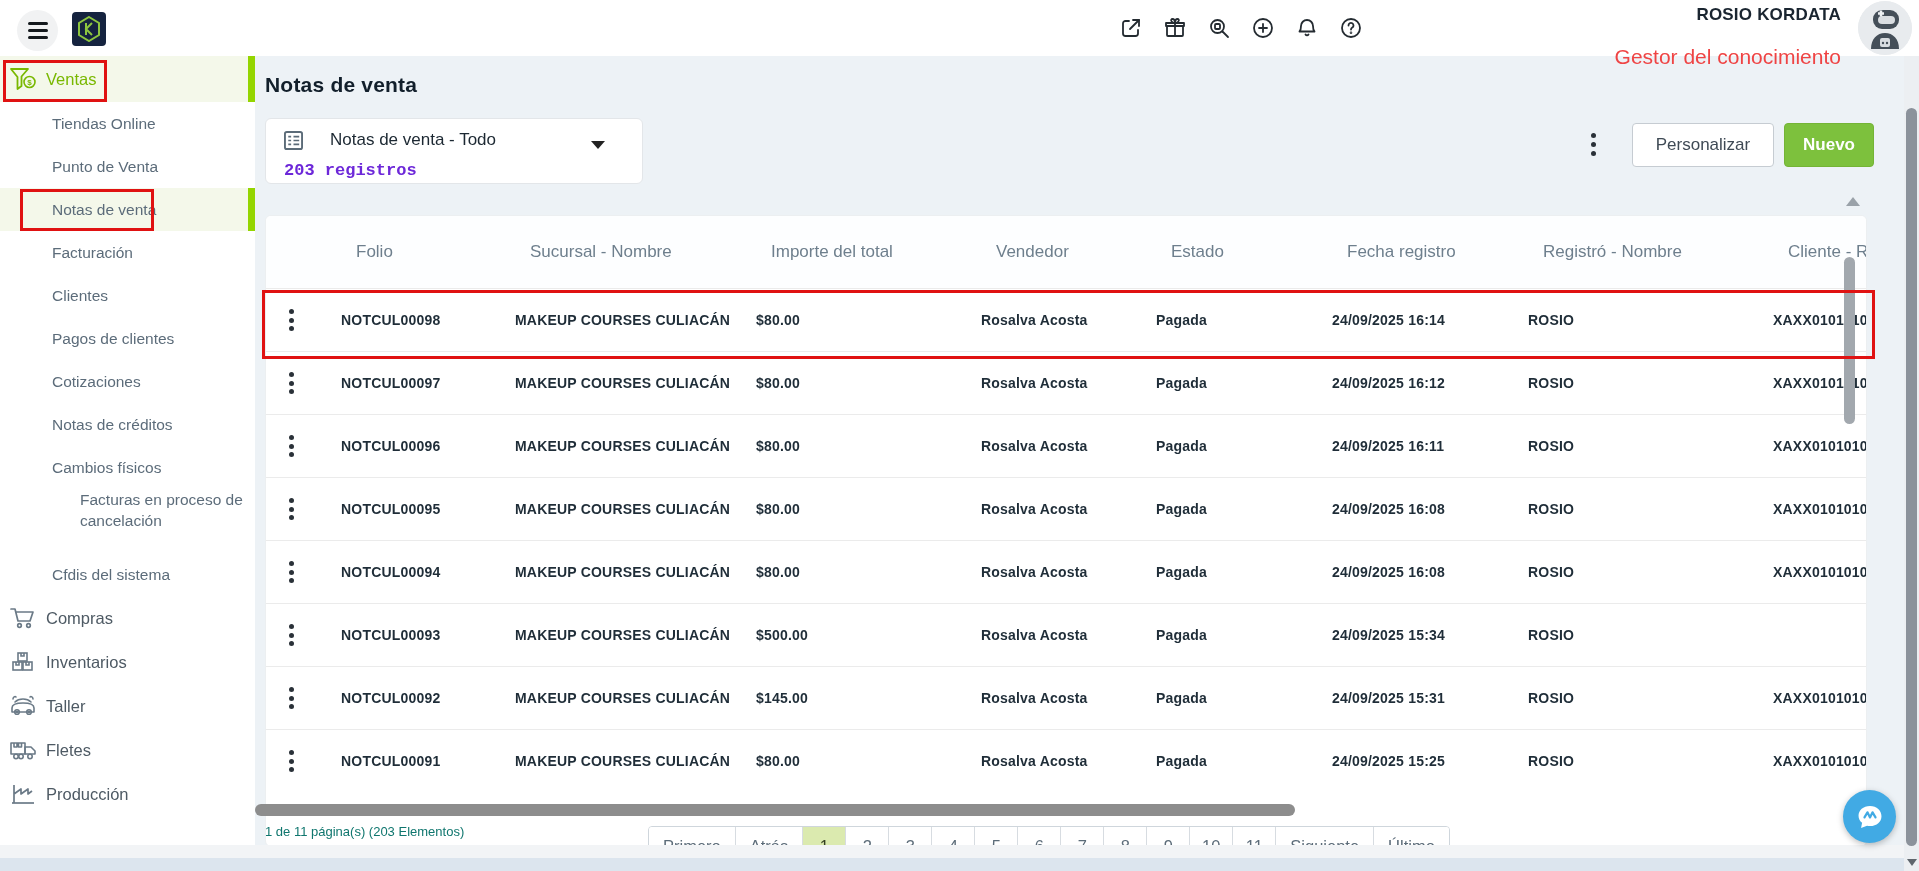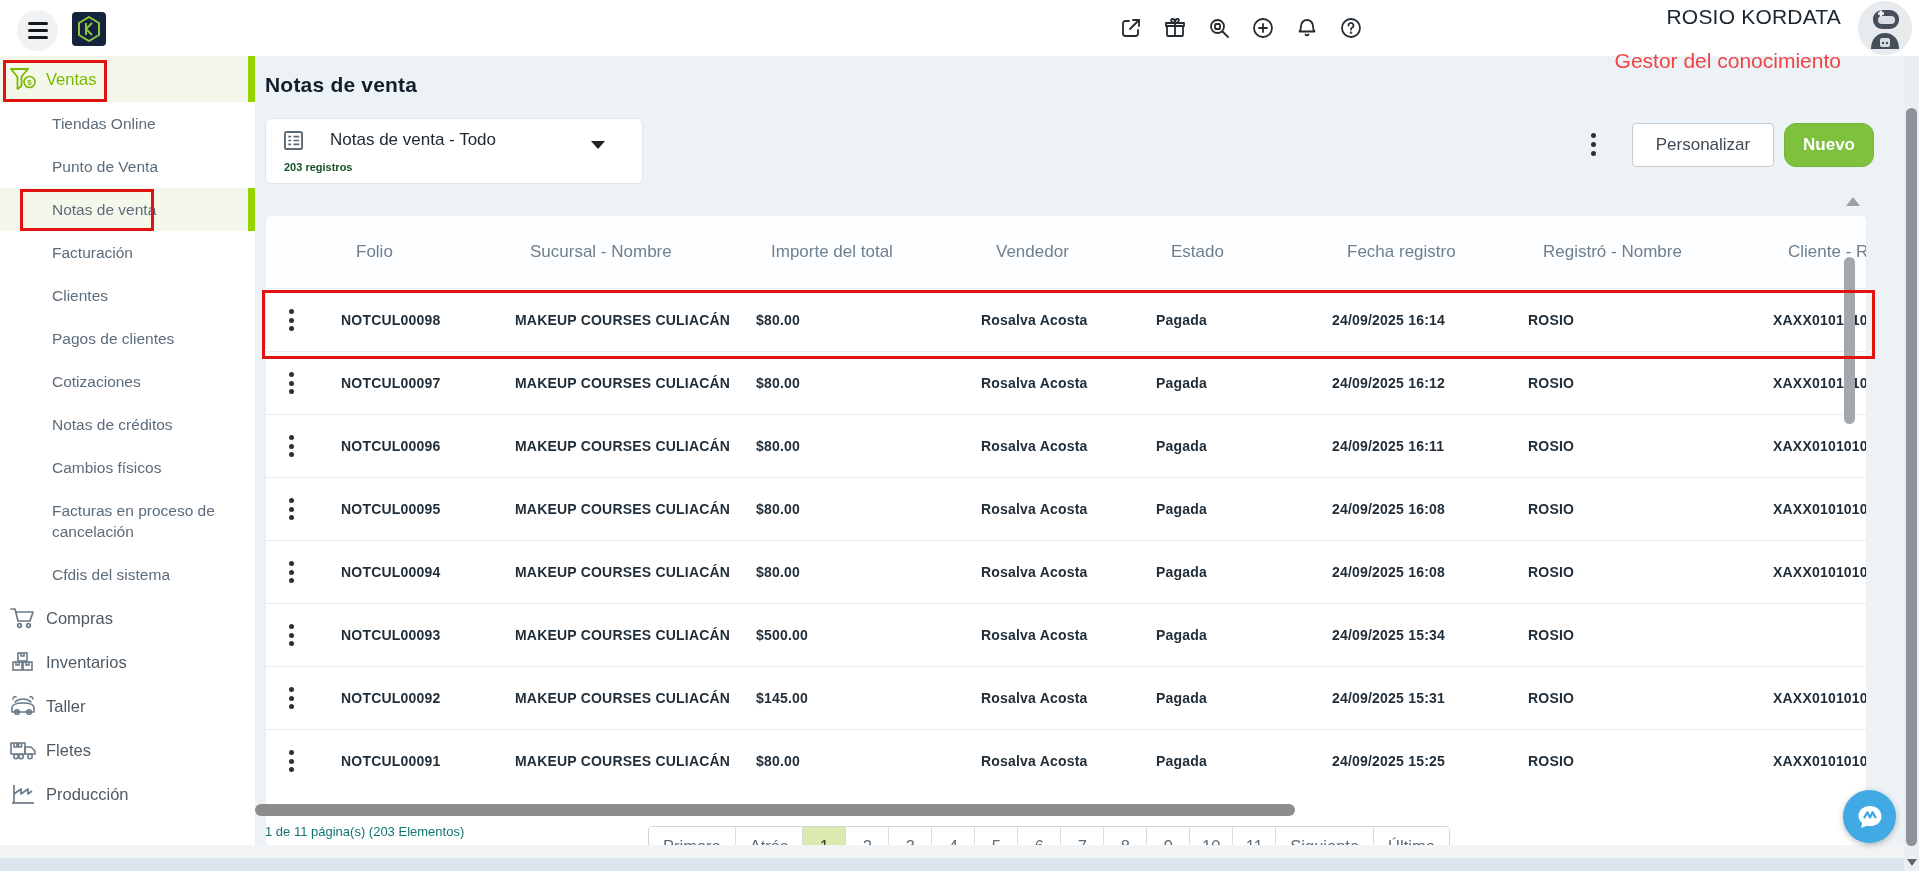--- a/index.html
+++ b/index.html
@@ -7,52 +7,52 @@
   #screen{position:relative;width:1919px;height:871px;background:#edf2f6;overflow:hidden;}
 
   
   .topbar{position:absolute;left:0;top:0;width:1919px;height:56px;background:#fff;z-index:5;}
   .burger{position:absolute;left:17px;top:10px;width:41px;height:41px;border-radius:50%;background:#f1f2f3;display:flex;flex-direction:column;justify-content:center;align-items:center;gap:4px;cursor:pointer;}
   .burger i{display:block;width:20px;height:3px;background:#14191d;border-radius:2px;}
   .applogo{position:absolute;left:72px;top:12px;width:34px;height:34px;background:#15233f;border-radius:4px;display:flex;align-items:center;justify-content:center;}
   .tb-icons{position:absolute;right:555px;top:0;height:56px;display:flex;align-items:center;gap:18px;}
   .tb-icon{width:26px;height:26px;display:flex;align-items:center;justify-content:center;cursor:pointer;}
   .tb-user{position:absolute;right:78px;top:5px;text-align:right;}
-  .tb-user .uname{font-size:21px;font-weight:normal;color:#1a2530;letter-spacing:.2px;}
+  .tb-user .uname{font-size:17px;font-weight:bold;color:#1a2530;letter-spacing:.2px;}
   .tb-user .urole{font-size:21px;color:#ef4444;margin-top:20px;}
   .avatar{position:absolute;right:7px;top:1px;width:54px;height:54px;border-radius:50%;background:#e8ebee;overflow:hidden;display:flex;align-items:center;justify-content:center;}
 
   
   .sidebar{position:absolute;left:0;top:56px;width:255px;height:789px;background:#fff;z-index:3;overflow:hidden;}
   .sb-item{position:relative;display:flex;align-items:center;width:255px;cursor:pointer;}
   .sb-item .lbl{color:#5c6c7a;}
   .sb-section{height:44px;padding-left:8px;gap:8px;}
   .sb-section .lbl{font-size:16.5px;color:#4e5a64;}
   .sb-section .sb-ico{width:30px;display:flex;justify-content:center;}
   .sb-sub{height:43px;padding-left:52px;}
   .sb-sub .lbl{font-size:15.5px;line-height:21px;}
-  .sb-sub.twoline{height:64px;align-items:center;}
+  .sb-sub.twoline{height:64px;align-items:flex-start;margin-left:28px;}
   .sb-sub.twoline .lbl{width:175px;}
   .sb-active{background:#f4f8ea;}
   .sb-active::after{content:"";position:absolute;right:0;top:0;bottom:0;width:7px;background:#94d500;}
   .sb-section.sb-active{height:46px;}
   .sb-section.sb-active .lbl{color:#79b800;}
 
   
   .main{position:absolute;left:255px;top:56px;right:15px;height:789px;background:#edf2f6;}
   .page-title{position:absolute;left:10px;top:17px;font-size:21px;font-weight:bold;color:#121f2b;letter-spacing:.2px;}
   .filter-card{position:absolute;left:10px;top:62px;width:378px;height:66px;background:#fff;border:1px solid #e3e6e9;border-radius:6px;cursor:pointer;}
   .filter-top{position:absolute;left:18px;top:11px;display:flex;align-items:center;gap:15px;}
   .filter-label{font-size:17px;color:#1c2832;margin-left:12px;}
   .caret{position:absolute;left:325px;top:22px;width:0;height:0;border-left:7px solid transparent;border-right:7px solid transparent;border-top:8px solid #222;}
-  .filter-records{position:absolute;left:18px;top:42px;font-size:11px;font-weight:bold;color:#14532d;}
+  .filter-records{position:absolute;left:18px;top:42px;font-size:17px;font-weight:bold;color:#6d28d9;font-family:Liberation Mono, monospace;}
   .kebab-top{position:absolute;left:1325px;top:68px;width:26px;height:40px;display:flex;flex-direction:column;align-items:center;justify-content:center;gap:4px;cursor:pointer;}
   .kebab-top i, .kebab i{width:5px;height:5px;border-radius:50%;background:#2a3138;display:block;}
   .btn-personalize{position:absolute;left:1377px;top:67px;width:142px;height:44px;background:#fff;border:1px solid #c6ccd2;border-radius:4px;font-size:17px;color:#3f4a55;text-align:center;line-height:42px;cursor:pointer;}
-  .btn-new{position:absolute;left:1529px;top:67px;width:90px;height:44px;background:#7dc13d;border:1px solid #74b436;border-radius:12px;font-size:17px;font-weight:bold;color:#fff;text-align:center;line-height:42px;cursor:pointer;}
+  .btn-new{position:absolute;left:1529px;top:67px;width:90px;height:44px;background:#7dc13d;border:1px solid #74b436;border-radius:4px;font-size:17px;font-weight:bold;color:#fff;text-align:center;line-height:42px;cursor:pointer;}
 
   
   .panel{position:absolute;left:10px;top:159px;width:1602px;height:632px;background:#fff;border-radius:6px;overflow:hidden;border:1px solid #eceff1;}
   .thead{display:grid;grid-template-columns:75px 174px 241px 225px 175px 176px 196px 245px 95px;height:72px;align-items:center;background:#fdfeff;}
   .th{font-size:17px;color:#6e7f8d;padding-left:15px;white-space:nowrap;overflow:hidden;}
   .trow{display:grid;grid-template-columns:75px 174px 241px 225px 175px 176px 196px 245px 95px;height:63px;align-items:center;border-top:1px solid #ebebeb;background:#fff;}
   .td{font-size:14px;font-weight:bold;color:#1f2d38;white-space:nowrap;overflow:hidden;letter-spacing:.2px;}
   .kebab{display:flex;flex-direction:column;gap:3.5px;align-items:center;width:26px;margin-left:12px;cursor:pointer;}
   
   .tbl-scroll-up{position:absolute;left:1591px;top:141px;width:0;height:0;border-left:7px solid transparent;border-right:7px solid transparent;border-bottom:9px solid #9aa2a9;}

